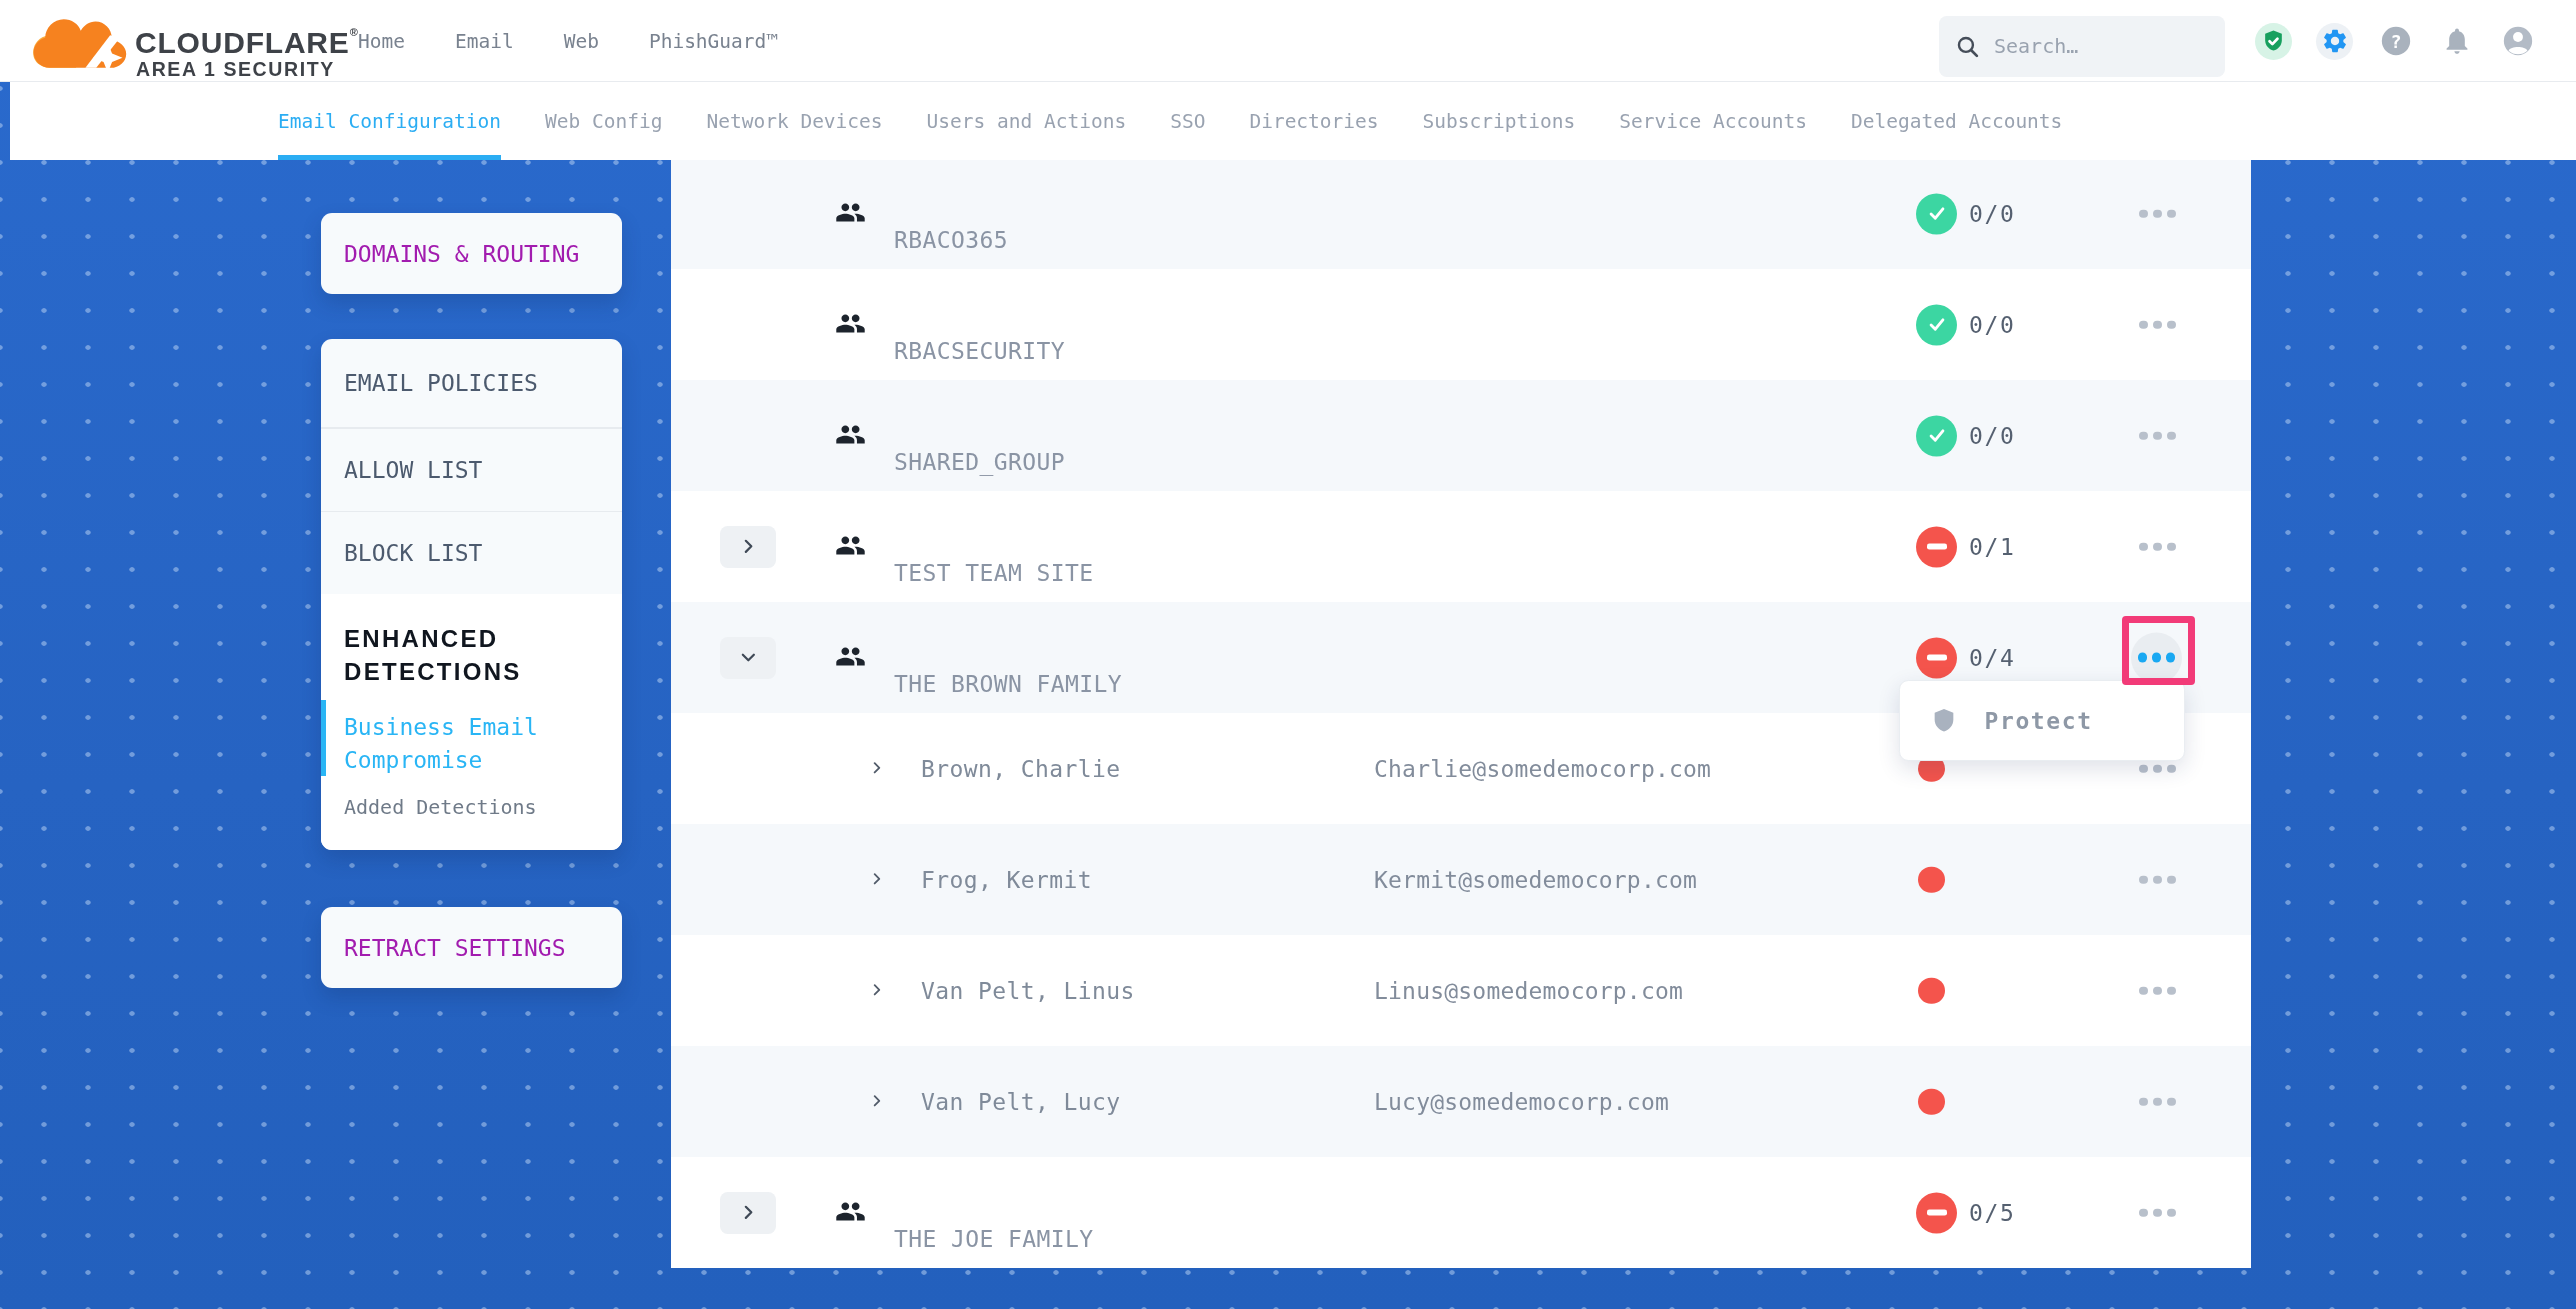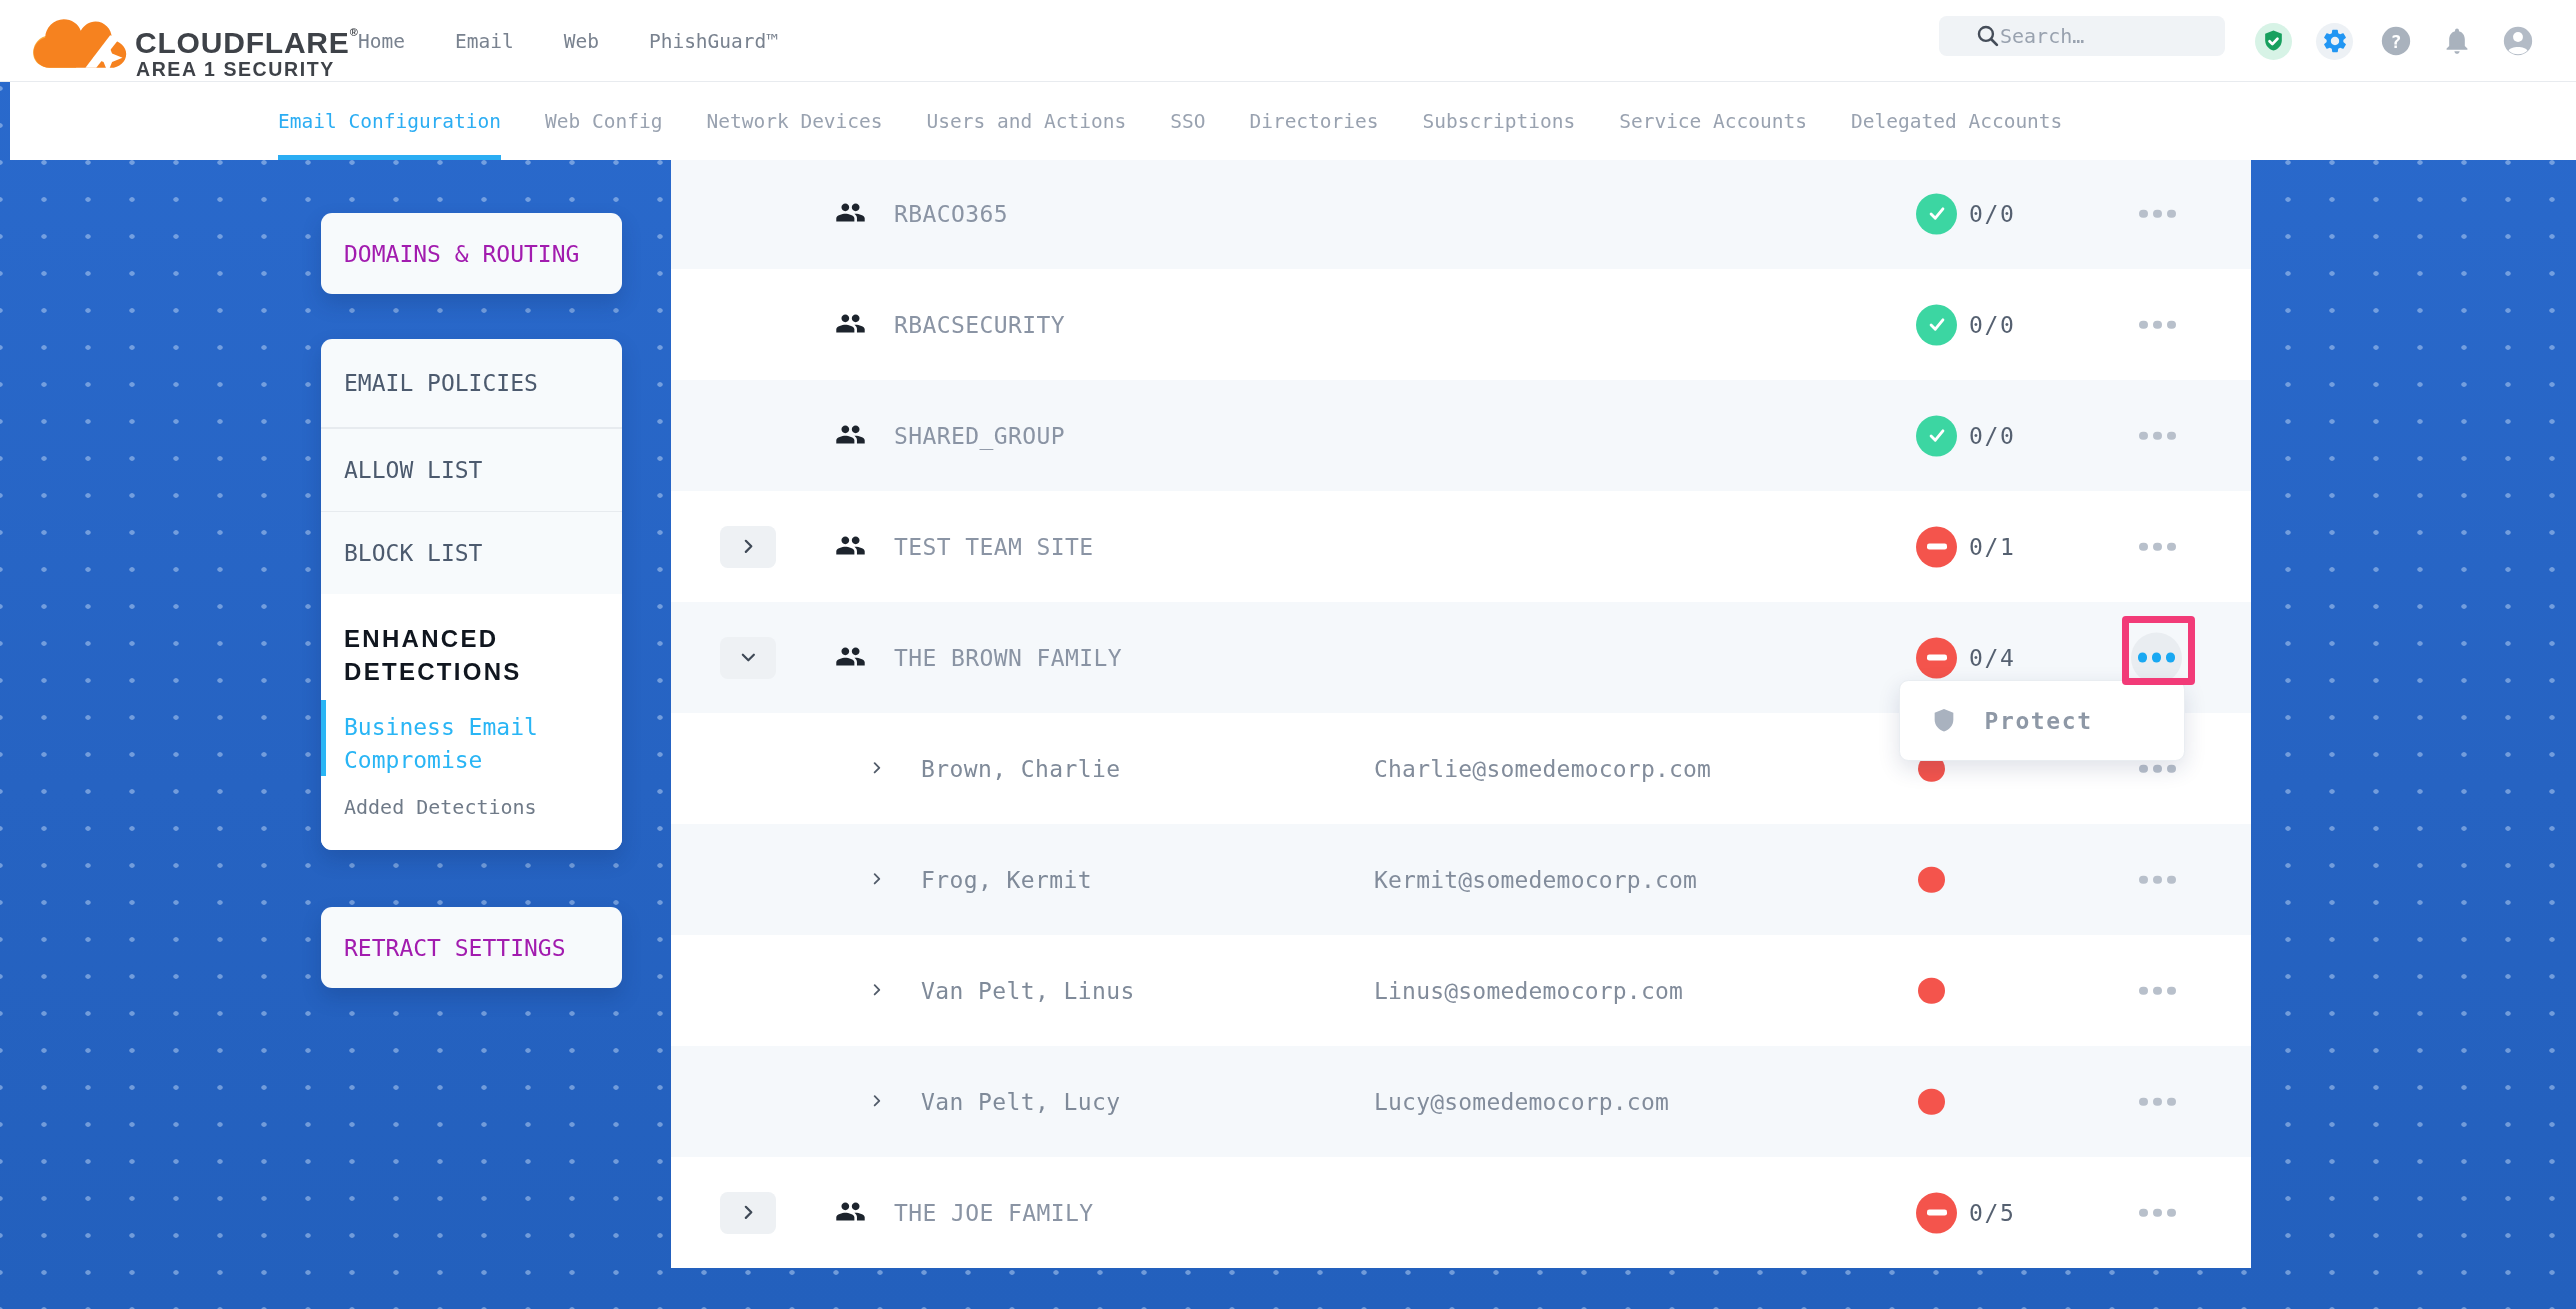--- a/index.html
+++ b/index.html
@@ -20,22 +20,22 @@
   .header{ position:absolute; left:0; top:0; width:2576px; height:82px; background:#fff;
            border-bottom:1.6px solid #e8ebef; z-index:20; }
   .cloud-logo{ position:absolute; left:28px; top:6.2px; }
   .brand-name{ position:absolute; left:135px; top:26px; font-family:"Liberation Sans",sans-serif;
                font-weight:bold; font-size:30px; letter-spacing:0.8px; color:#3E4248; }
   .brand-name sup{ font-size:11px; vertical-align:17px; }
   .brand-sub{ position:absolute; left:136px; top:58px; font-family:"Liberation Sans",sans-serif;
               font-weight:bold; font-size:19.5px; letter-spacing:1.6px; color:#3E4248; }
   .top-nav{ position:absolute; left:358px; top:0; height:82px; display:flex; align-items:center; gap:50px; }
   .top-nav .nav-item{ font-size:19.5px; color:#79828F; cursor:pointer; }
-  .search{ position:absolute; left:1939px; top:15.6px; width:286px; height:40px; background:#f0f3f6;
-           border-radius:7.8px; display:flex; align-items:center; padding-left:36px; }
+  .search{ position:absolute; left:1939px; top:15.6px; width:286px; height:61px; background:#f0f3f6;
+           border-radius:7.8px; display:flex; align-items:center; padding-left:16px; gap:14px; }
   .search input{ border:none; outline:none; background:transparent; font-family:inherit;
                  font-size:20px; color:#4a5360; width:210px; }
   .search input::placeholder{ color:#99a2af; }
   .header-icons{ position:absolute; left:2255px; top:22.6px; display:flex; gap:24px; }
   .hicon{ width:37px; height:37px; border-radius:50%; display:flex; align-items:center;
           justify-content:center; cursor:pointer; }
   .hicon.shield-bg{ background:#d7f3e6; }
   .hicon.gear-bg{ background:#edf1f5; }
 
   
@@ -67,21 +67,21 @@
   .table{ position:absolute; left:671px; top:158px; width:1580px; height:1105px; z-index:6; }
   .row{ position:relative; height:111px; }
   .row.light{ background:#f5f8fb; }
   .row.white{ background:#ffffff; }
   .vcenter{ position:absolute; top:50%; transform:translateY(-50%); }
   .expand-btn{ left:49px; width:56px; height:42px; border-radius:7.8px; background:#eef1f4;
                display:flex; align-items:center; justify-content:center; cursor:pointer; }
   .expand-btn svg{ display:block; }
   .expand-btn.expanded svg{ transform:rotate(90deg); }
   .people-icon{ left:164px; }
-  .group-name{ left:223px; font-size:23px; letter-spacing:0.4px; color:#8a94a4; white-space:nowrap; }
+  .group-name{ left:223px; font-size:23px; letter-spacing:0.4px; color:#8a94a4; white-space:nowrap;margin-top:26px; }
   .member-chevron{ left:198px; font-size:21px; color:#515b68; }
   .member-name{ left:250px; font-size:23px; letter-spacing:0.4px; color:#7f8a99; white-space:nowrap; }
   .member-email{ left:703px; font-size:23px; letter-spacing:0.2px; color:#828c9b; white-space:nowrap; }
   .badge{ left:1245px; width:41px; height:41px; border-radius:50%; display:flex; align-items:center;
           justify-content:center; }
   .badge.check{ background:#3CD6A2; }
   .badge.minus{ background:#F4544C; }
   .minus-bar{ width:20px; height:5.4px; border-radius:2.3px; background:#fff; }
   .dot-badge{ left:1247px; width:26.5px; height:26.5px; border-radius:50%; background:#F4544C; }
   .count{ left:1298px; font-size:23px; letter-spacing:1.6px; color:#556070; }

